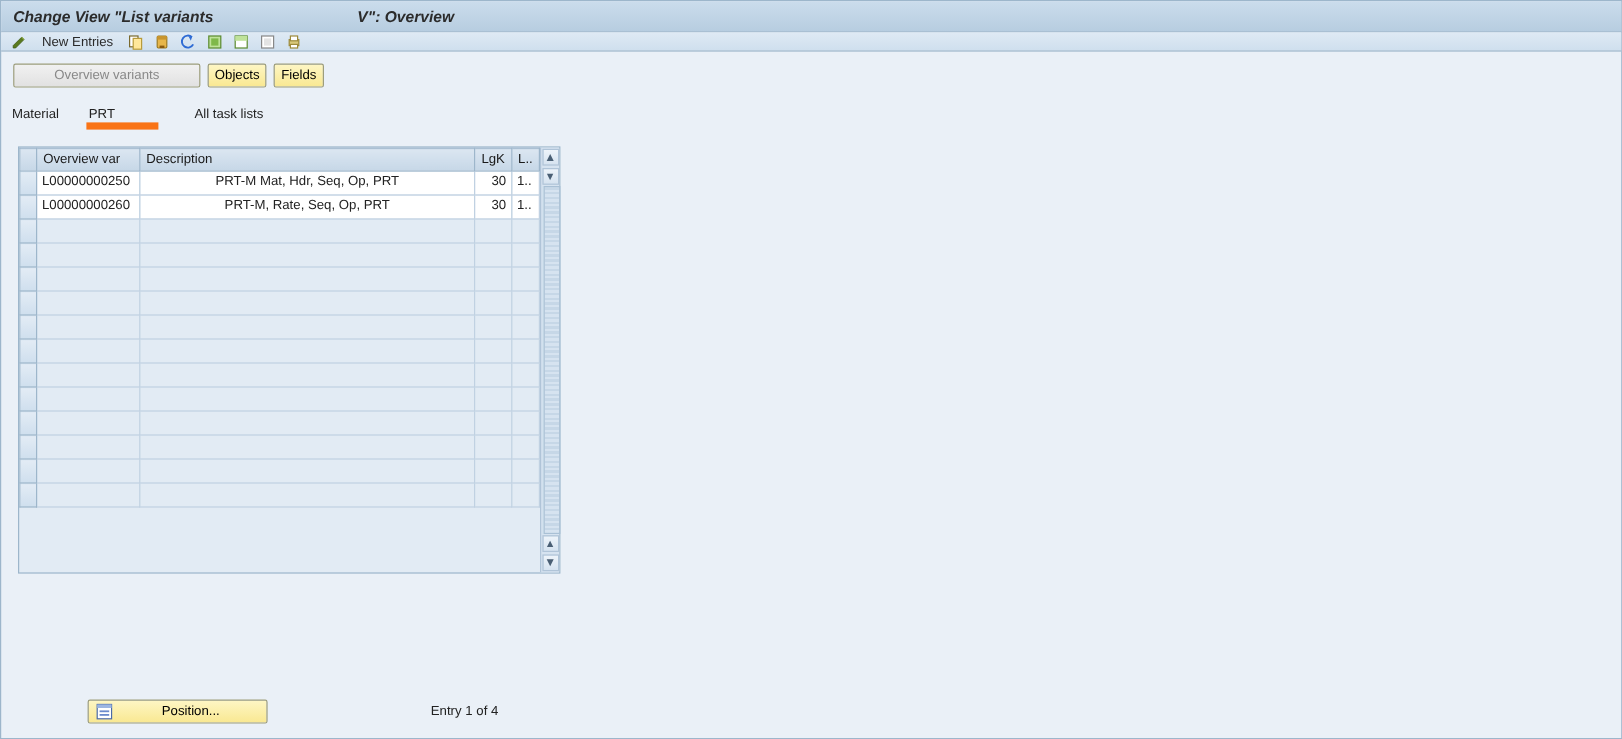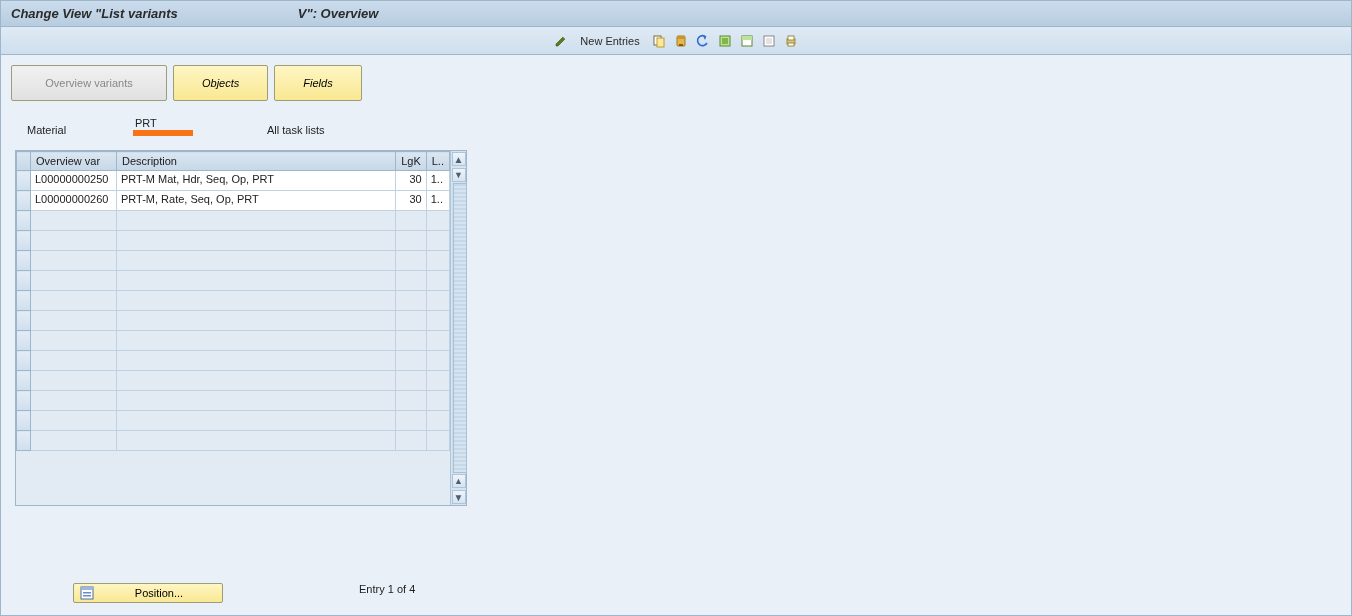--- a/index.html
+++ b/index.html
@@ -26,28 +26,27 @@
     display: flex; align-items: center;
     padding: 0 10px;
     font-weight: bold;
     font-style: italic;
     font-size: 13px;
     color: #2b2b2b;
   }
   .titlebar .gap { display:inline-block; width:120px; }
   
   .toolbar {
-    height: 28px;
+    height: 16px;
     background: linear-gradient(#dfeaf4, #cfdfee);
     border-bottom: 1px solid #9db6cb;
     display: flex; align-items: center;
     padding: 0 6px;
     gap: 4px;
     position: relative;
-    justify-content: center;
   }
   .tb-link {
     color: #2a2a2a;
     font-size: 11px;
     padding: 2px 6px;
     cursor: pointer;
   }
   .tb-icon {
     width: 18px; height: 18px;
     display: flex; align-items: center; justify-content: center;
@@ -65,43 +64,42 @@
     opacity: 0.55;
     pointer-events: none;
     letter-spacing: 0;
   }
   
   .tabs {
     padding: 10px 10px 4px 10px;
     display: flex; gap: 6px;
   }
   .tabbtn {
-    height: 36px;
+    height: 20px;
     padding: 0 14px;
     border: 1px solid #9d9d7b;
     border-radius: 2px;
     font-size: 11px;
     display: flex; align-items: center; justify-content: center;
     cursor: pointer;
     background: linear-gradient(#fef6c4, #f9e892);
   }
   .tabbtn.disabled {
     background: linear-gradient(#f1f1f1, #e1e1e1);
     color: #888;
     cursor: default;
     width: 156px;
   }
-  .tabbtn.small { padding: 0 28px; font-style: italic; }
+  .tabbtn.small { padding: 0 5px; }
   
   .info-row {
-    padding: 12px 10px 6px 26px;
-    display: flex; align-items: flex-end;
+    padding: 12px 10px 6px 9px;
+    display: flex; align-items: flex-start;
     font-size: 11px;
     color: #222;
-    gap: 44px;
   }
   .info-row .label { width: 62px; }
   .info-row .value {
     border-bottom: 6px solid #f97316;
     padding: 0 2px 1px 2px;
     margin-right: 30px;
     min-width: 60px;
   }
   
   .table-wrap {
@@ -150,21 +148,21 @@
     width: 100%; height: 100%;
     padding: 2px 4px;
     background: #fff;
     font-size: 11px;
     color: #222;
     white-space: nowrap;
     overflow: hidden;
   }
   .grid td .cell.empty { background: #e2ebf4; }
   .col-ov { width: 86px; margin-left: 40px; }
-  .col-desc { width: 280px; }
+  .col-desc { width: 280px; text-align: center; }
   .col-lgk { width: 26px; text-align:right;}
   .col-l { width: 20px; }
   
   .vscroll {
     width: 16px;
     background: #d6e3f0;
     border-left: 1px solid #b0c4d8;
     display: flex; flex-direction: column;
     align-items: center;
   }
@@ -191,21 +189,21 @@
     top:0; left:0;
     width:14px; height:100%;
     background: repeating-linear-gradient(
       0deg,#d6e3f0,#d6e3f0 2px,#c6d7e7 2px,#c6d7e7 4px);
     border:1px solid #a9c0d5;
   }
   
   .footer {
     position: absolute;
     left: 72px; bottom: 12px;
-    display: flex; 
+    display: flex; align-items: center;
     gap: 100px;
   }
   .posbtn {
     height: 20px; width: 150px;
     border: 1px solid #9d9d7b;
     border-radius: 2px;
     background: linear-gradient(#fef6c4, #f9e892);
     display:flex; align-items:center;
     padding: 0 6px;
     gap: 8px;

